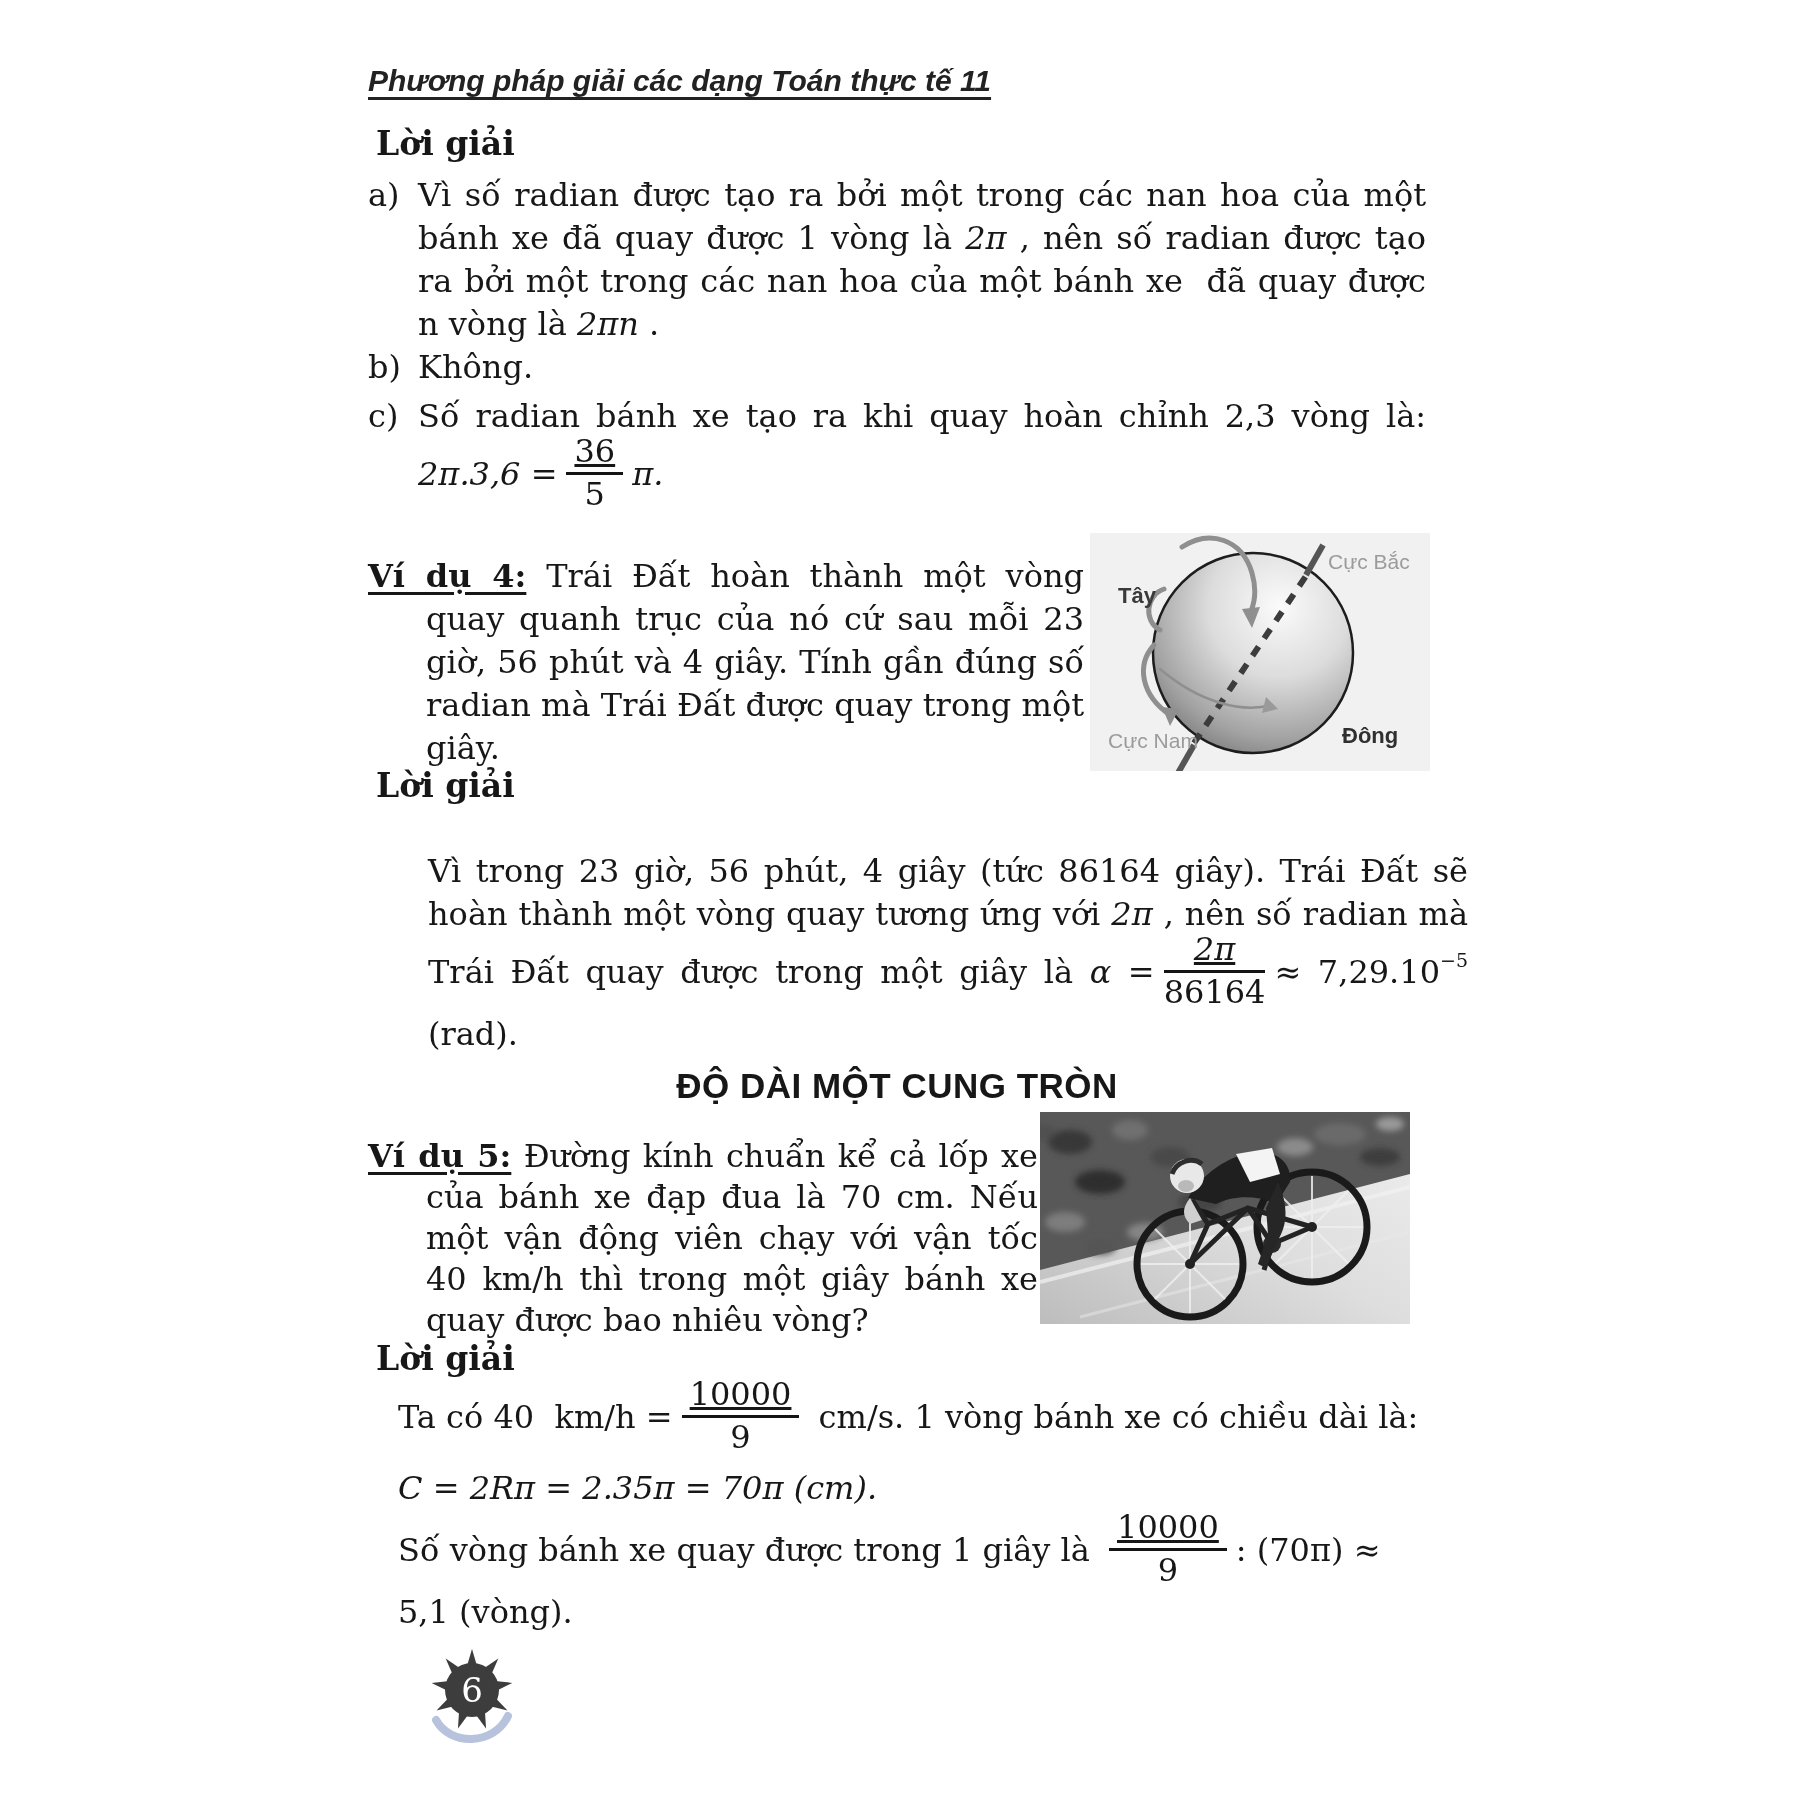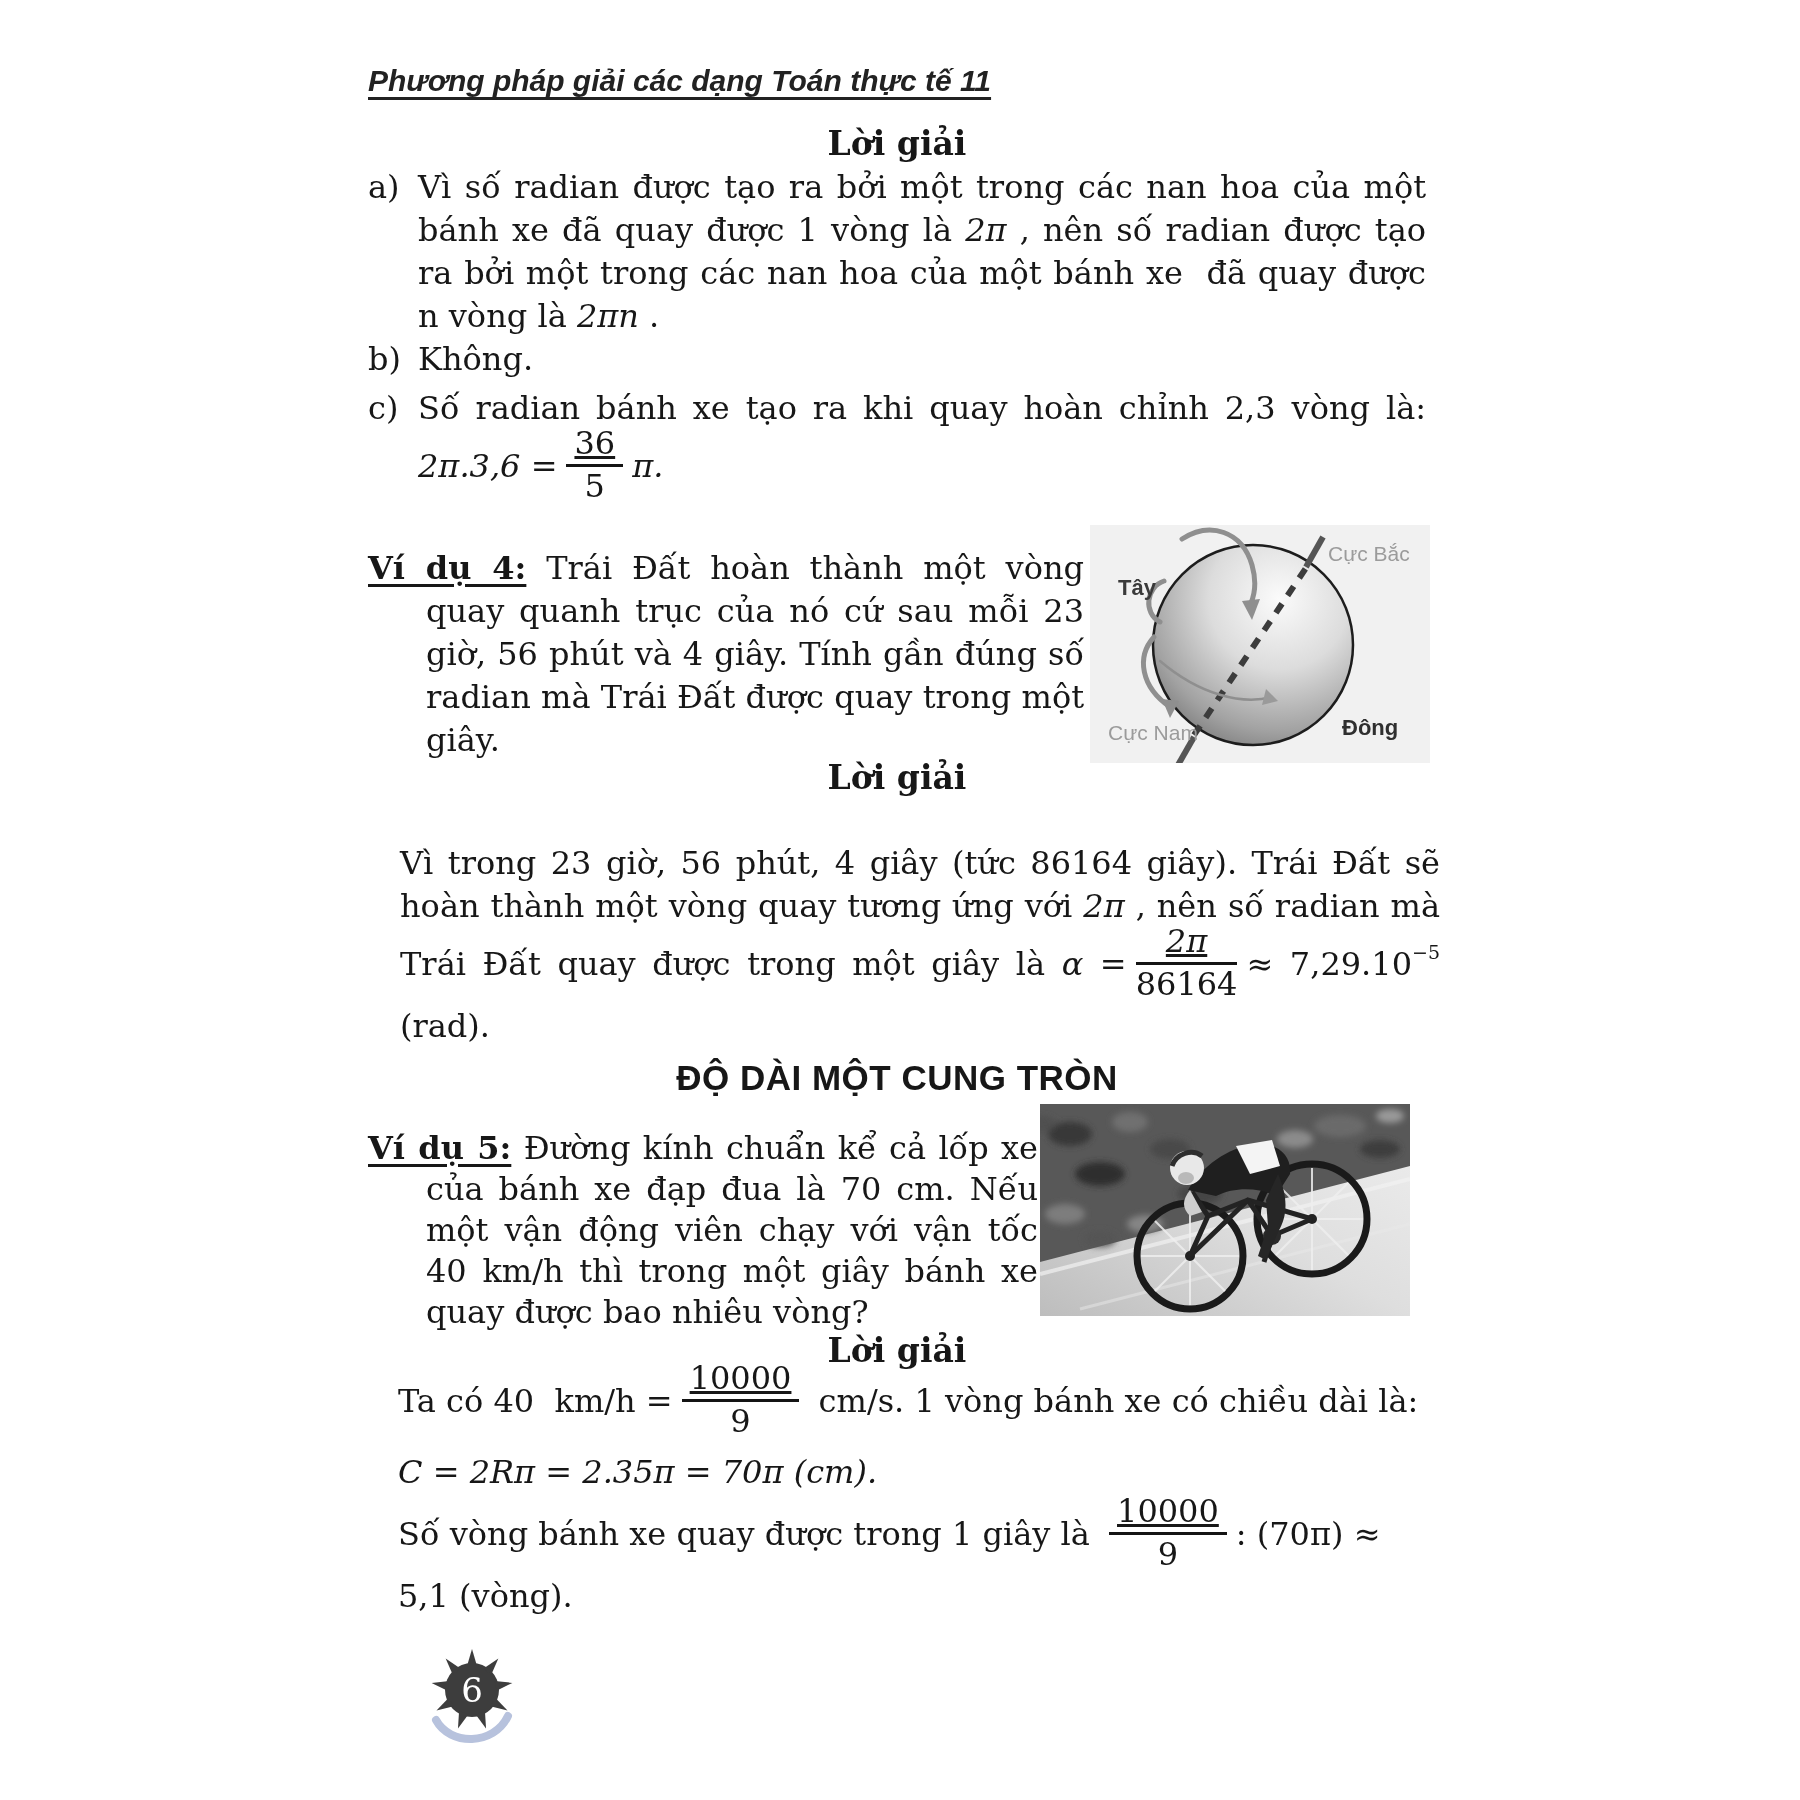--- a/index.html
+++ b/index.html
@@ -10,39 +10,39 @@
   .hdr{font-family:"Liberation Sans",sans-serif;font-style:italic;font-weight:bold;
        font-size:30px;color:#222;text-decoration:underline;text-underline-offset:6px;
        margin:0 0 24px 0;}
 
   .bt{font-size:32px;line-height:43px;text-align:justify;}
   .li{padding-left:50px;text-indent:-50px;margin:0;}
   .lbl{display:inline-block;width:50px;text-indent:0;}
   .ex-p{padding-left:58px;text-indent:-58px;margin:0;}
   .ex-lbl{font-weight:bold;text-decoration:underline;text-underline-offset:5px;}
 
-  .solhead{font-weight:bold;font-size:33px;line-height:44px;text-align:center;margin:0;}
+  .solhead{font-weight:bold;font-size:33px;line-height:44px;margin:8px;}
   .mi{font-style:italic;}
   .frac{display:inline-block;vertical-align:middle;text-align:center;line-height:1.06;
         margin:0 9px;transform:translateY(-3px);text-indent:0;}
   .fn{display:block;border-bottom:3px solid #141414;padding:0 8px 3px;text-decoration:underline;}
   .fd{display:block;padding-top:3px;}
   .exp{font-size:19px;vertical-align:16px;letter-spacing:0;}
 
   .d2{font-weight:bold;font-size:34px;line-height:46px;text-align:center;
       text-decoration:underline;text-underline-offset:6px;margin:26px 0 0 0;}
   .d2sub{font-family:"Liberation Sans",sans-serif;font-weight:bold;font-size:35px;
          line-height:48px;text-align:center;margin:6px 0 0 0;letter-spacing:0.5px;}
 
   .ex4wrap{position:relative;margin-top:40px;}
   .ex4text{width:658px;}
   .globe{position:absolute;left:722px;top:-22px;}
   .h4{margin-top:-6px;}
 
-  .sol4para{margin:42px 0 0 32px;width:1040px;}
+  .sol4para{margin:42px 0 0 60px;width:1040px;}
 
   .ex5wrap{position:relative;margin-top:26px;}
   .ex5text{width:612px;line-height:41px;}
   .cyclist{position:absolute;left:672px;top:-24px;}
   .h5{margin-top:-4px;}
 
   .mrow{margin:0 0 0 30px;text-align:left;}
   .mrow1{margin-top:-8px;}
   .mrow2{margin-top:10px;font-style:italic;}
   .mrow3{margin-top:4px;}

